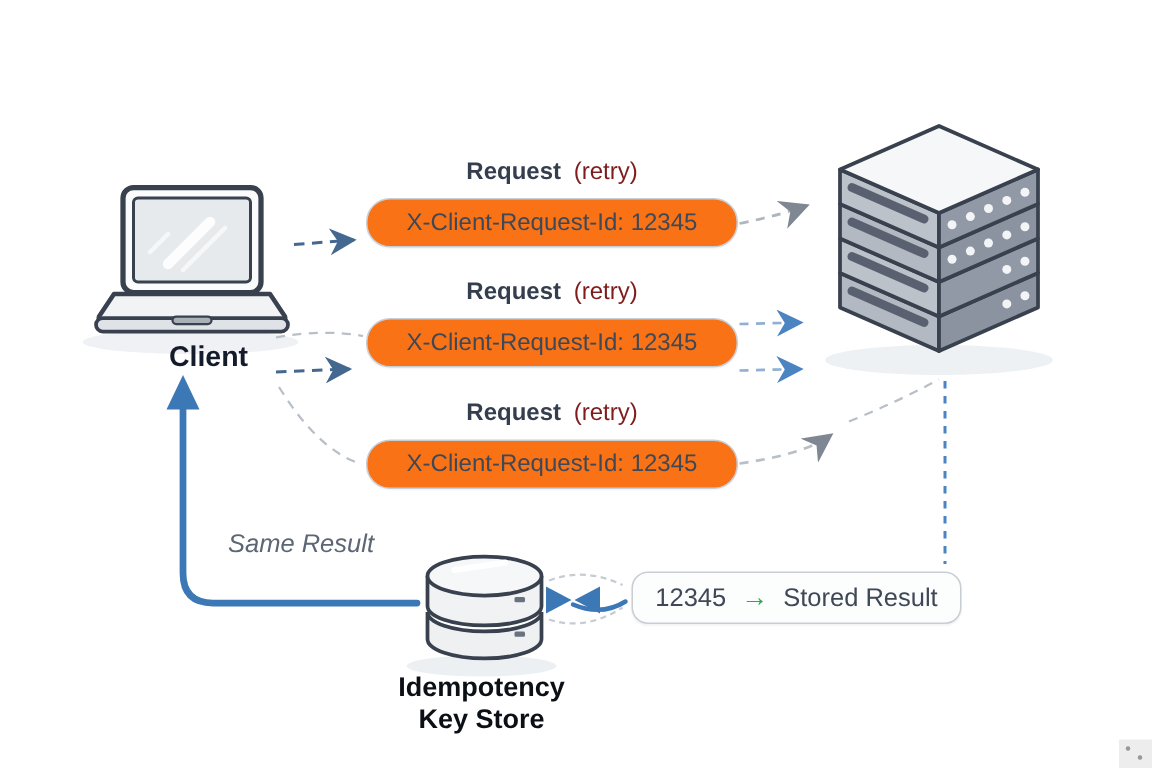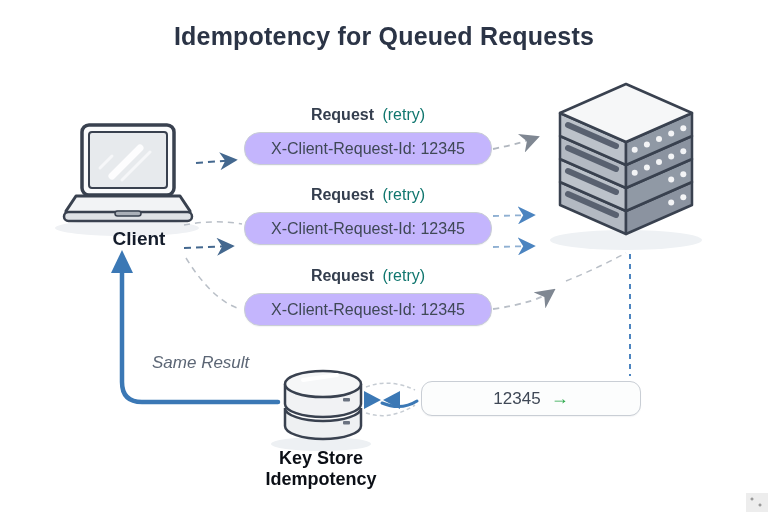--- a/index.html
+++ b/index.html
@@ -12,24 +12,24 @@
     font-size:25px;font-weight:bold;color:#2b3446;letter-spacing:.2px;
   }
   .overlay{position:absolute;left:0;top:0;width:768px;height:512px;}
   .icon-box{position:absolute;}
   .node-label{
     position:absolute;text-align:center;font-weight:bold;font-size:19px;color:#141c2b;
   }
   .req{position:absolute;left:244px;width:248px;text-align:center;}
   .req-label{font-size:16px;line-height:22px;}
   .req-bold{font-weight:bold;color:#343e4e;}
-  .req-light{color:#0f766e;margin-left:4px;margin-top:28px;}
+  .req-light{color:#7f1d1d;margin-left:4px;margin-top:28px;}
   .pill{
     margin-top:6px;height:31px;line-height:31px;border:1.5px solid #c9ced5;
-    border-radius:16px;background:#c4b5fd;font-size:16px;color:#3f4856;
+    border-radius:16px;background:#f97316;font-size:16px;color:#3f4856;
     box-shadow:0 1px 1px rgba(40,50,70,.05);
   }
   .muted-label{position:absolute;font-size:17px;color:#5c6675;font-style:italic;}
   .check-label{position:absolute;left:420px;width:202px;top:352px;text-align:center;
     font-size:16px;color:#5c6675;}
   .result-box{
     position:absolute;left:421px;top:381px;width:218px;height:33px;
     border:1.5px solid #c9ced5;border-radius:11px;background:#fcfdfd;
     display:flex;align-items:center;justify-content:center;gap:10px;
     font-size:17px;color:#3f4856;box-shadow:0 1px 1px rgba(40,50,70,.05);
@@ -45,21 +45,20 @@
       radial-gradient(circle at 6px 6px,#9a9a9a 1.2px,rgba(0,0,0,0) 1.8px),
       radial-gradient(circle at 14px 12px,#9a9a9a 1.2px,rgba(0,0,0,0) 1.8px),
       #ededed;
   }
 </style>
 </head>
 <body>
 
 <div class="stage">
 
-  <div class="title">Idempotency for Queued Requests</div>
 
   <svg class="overlay" viewBox="0 0 768 512">
     <defs>
       <marker id="mSteel" viewBox="0 0 10 10" refX="9" refY="5" markerWidth="9" markerHeight="9" orient="auto-start-reverse">
         <path d="M0 0 L10 5 L0 10 L3 5 Z" fill="#44688f"></path>
       </marker>
       <marker id="mBlue" viewBox="0 0 10 10" refX="9" refY="5" markerWidth="10" markerHeight="10" orient="auto-start-reverse">
         <path d="M0 0 L10 5 L0 10 L3 5 Z" fill="#4b84c0"></path>
       </marker>
       <marker id="mGray" viewBox="0 0 10 10" refX="9" refY="5" markerWidth="11" markerHeight="11" orient="auto-start-reverse">
@@ -178,23 +177,24 @@
     <svg width="92" height="78" viewBox="0 0 92 78">
       <path d="M 8 40 A 38 13 0 0 0 84 40 L 84 58 A 38 13 0 0 1 8 58 Z" fill="#eef0f2" stroke="#39414f" stroke-width="2.5"></path>
       <path d="M 8 16 L 8 36 A 38 13 0 0 0 84 36 L 84 16" fill="#f1f2f4" stroke="#39414f" stroke-width="2.5"></path>
       <ellipse cx="46" cy="16" rx="38" ry="13" fill="#f6f7f8" stroke="#39414f" stroke-width="2.5"></ellipse>
       <path d="M 26 12 L 60 7" stroke="#ffffff" stroke-width="4" stroke-linecap="round"></path>
       <rect x="66" y="30" width="7" height="3.5" rx="1" fill="#6a7280"></rect>
       <rect x="66" y="53" width="7" height="3.5" rx="1" fill="#6a7280"></rect>
     </svg>
   </div>
   <div class="store-label">
+    <div>Idempotency</div>
     <div>Key Store</div>
-    <div>Idempotency</div>
   </div>
 
   <div class="result-box">
     <span>12345</span>
     <span class="result-arrow">→</span>
+    <span>Stored Result</span>
   </div>
 
   <div class="corner"></div>
 </div>
 
 </body></html>

